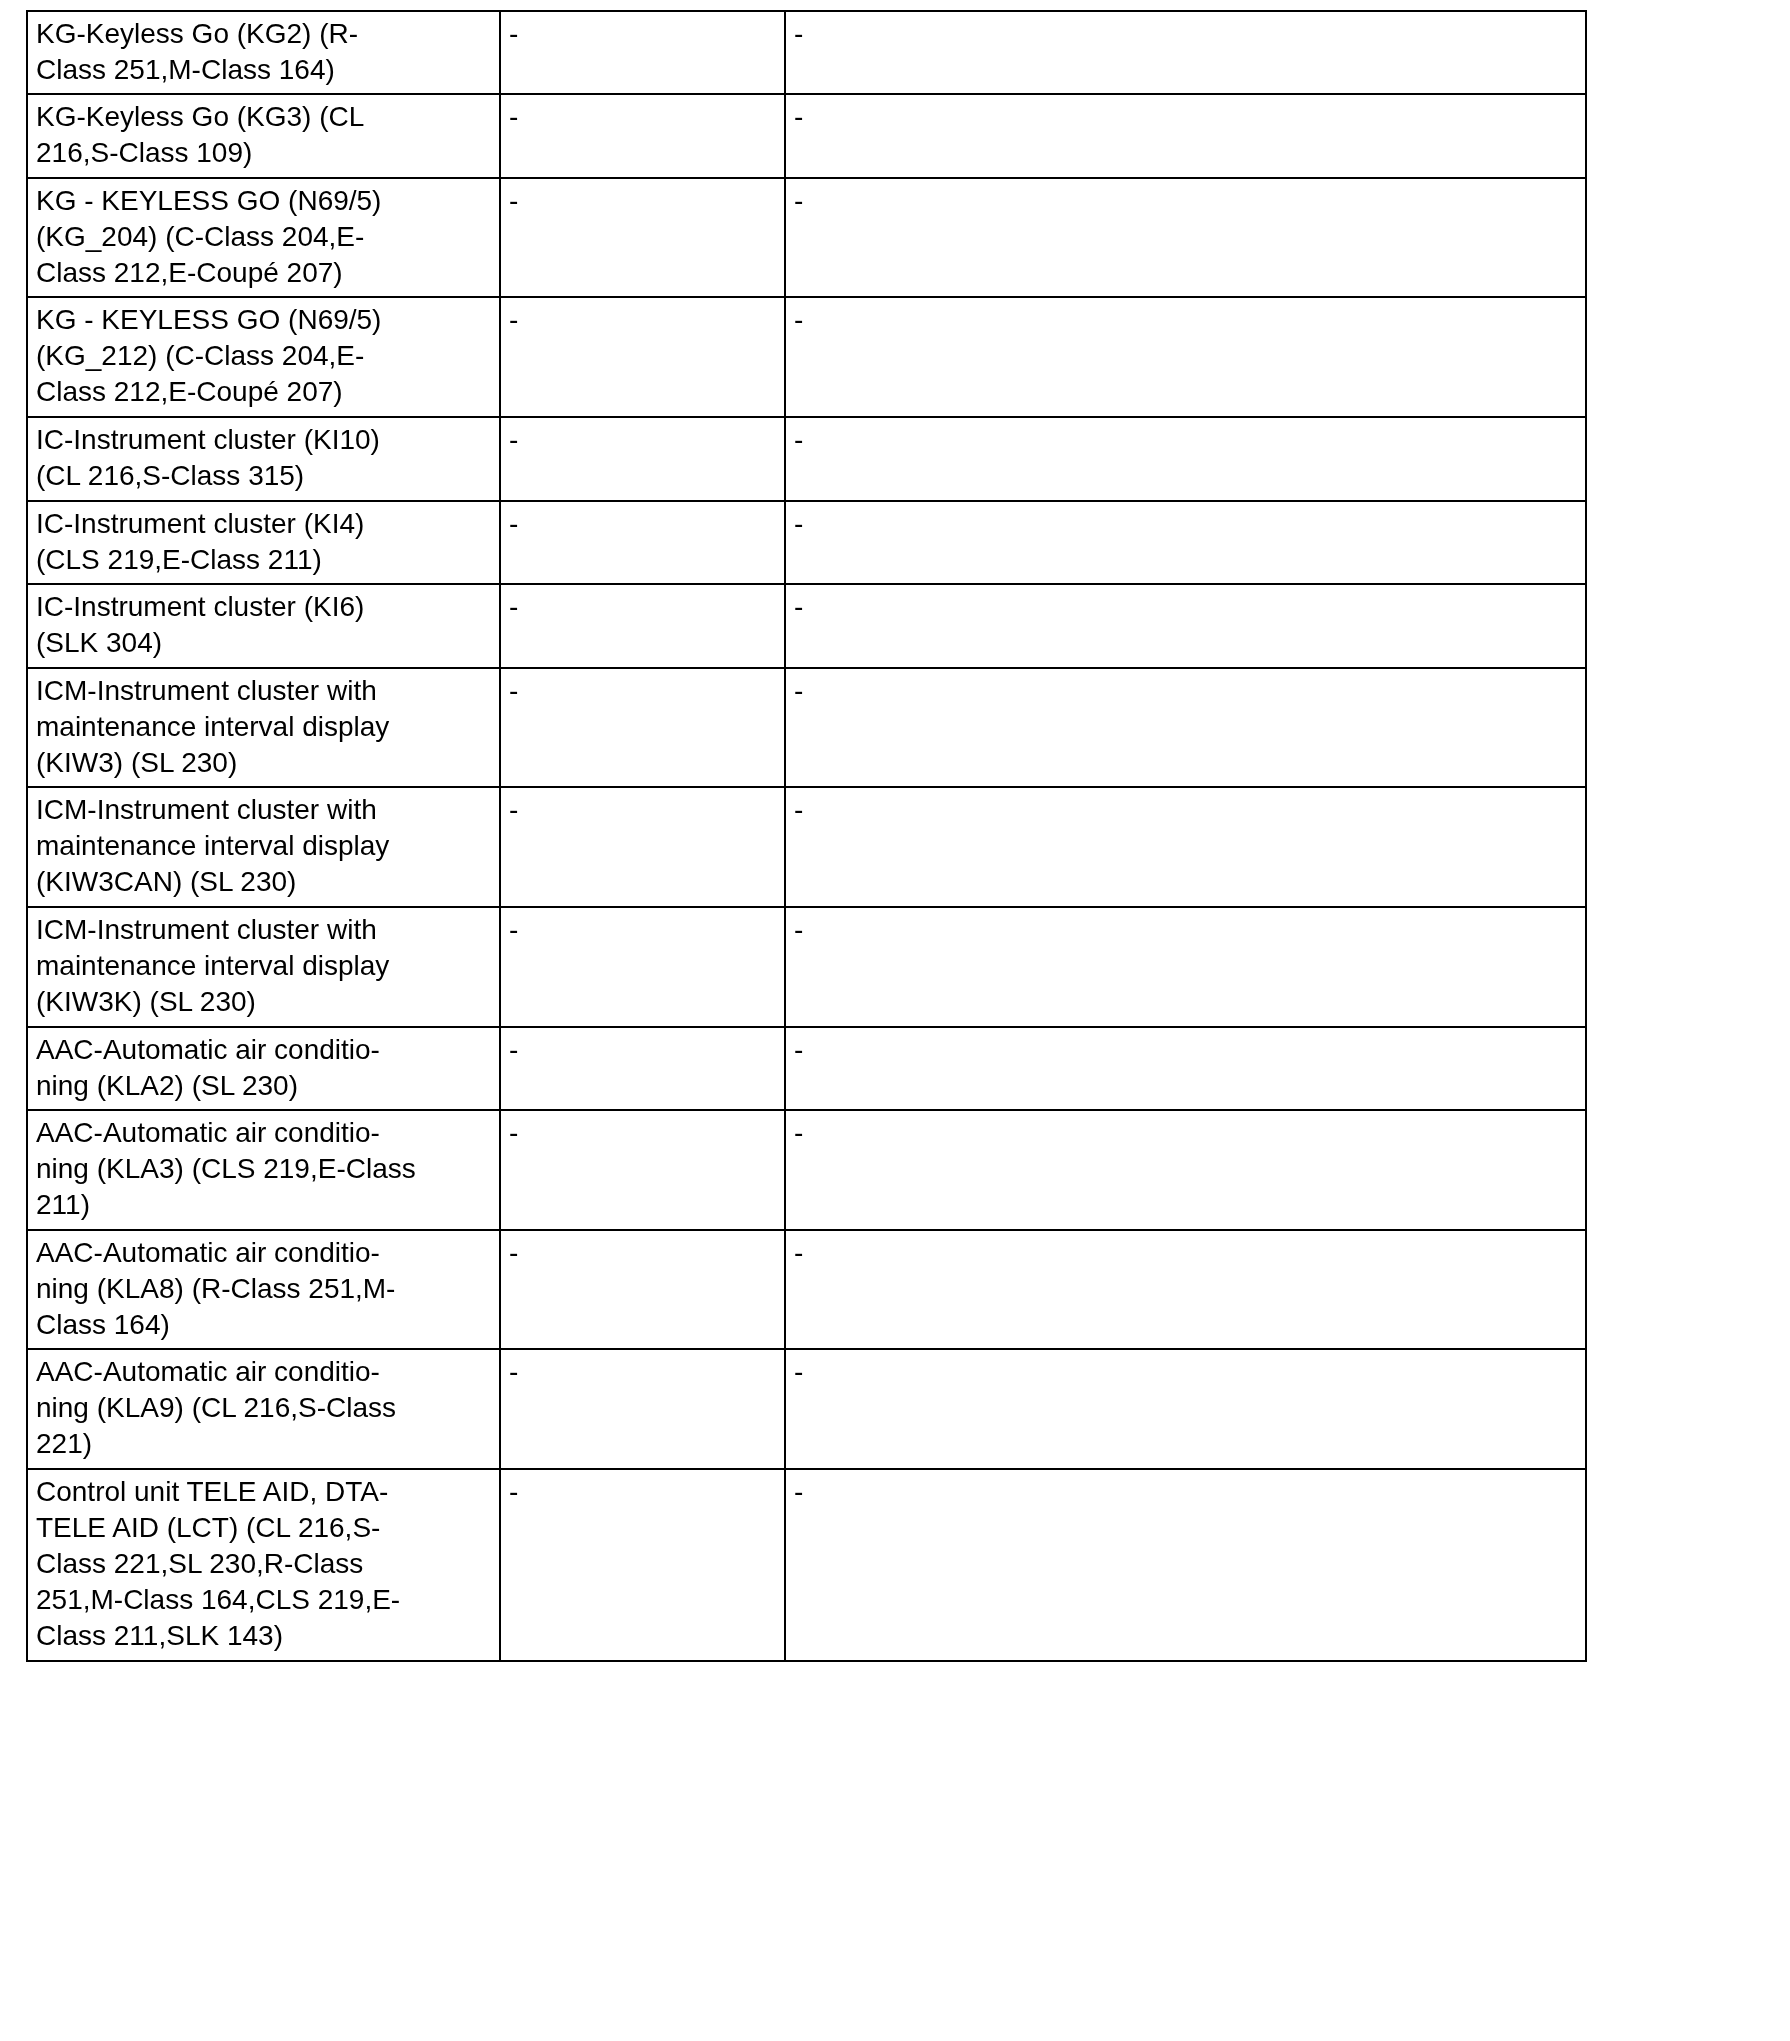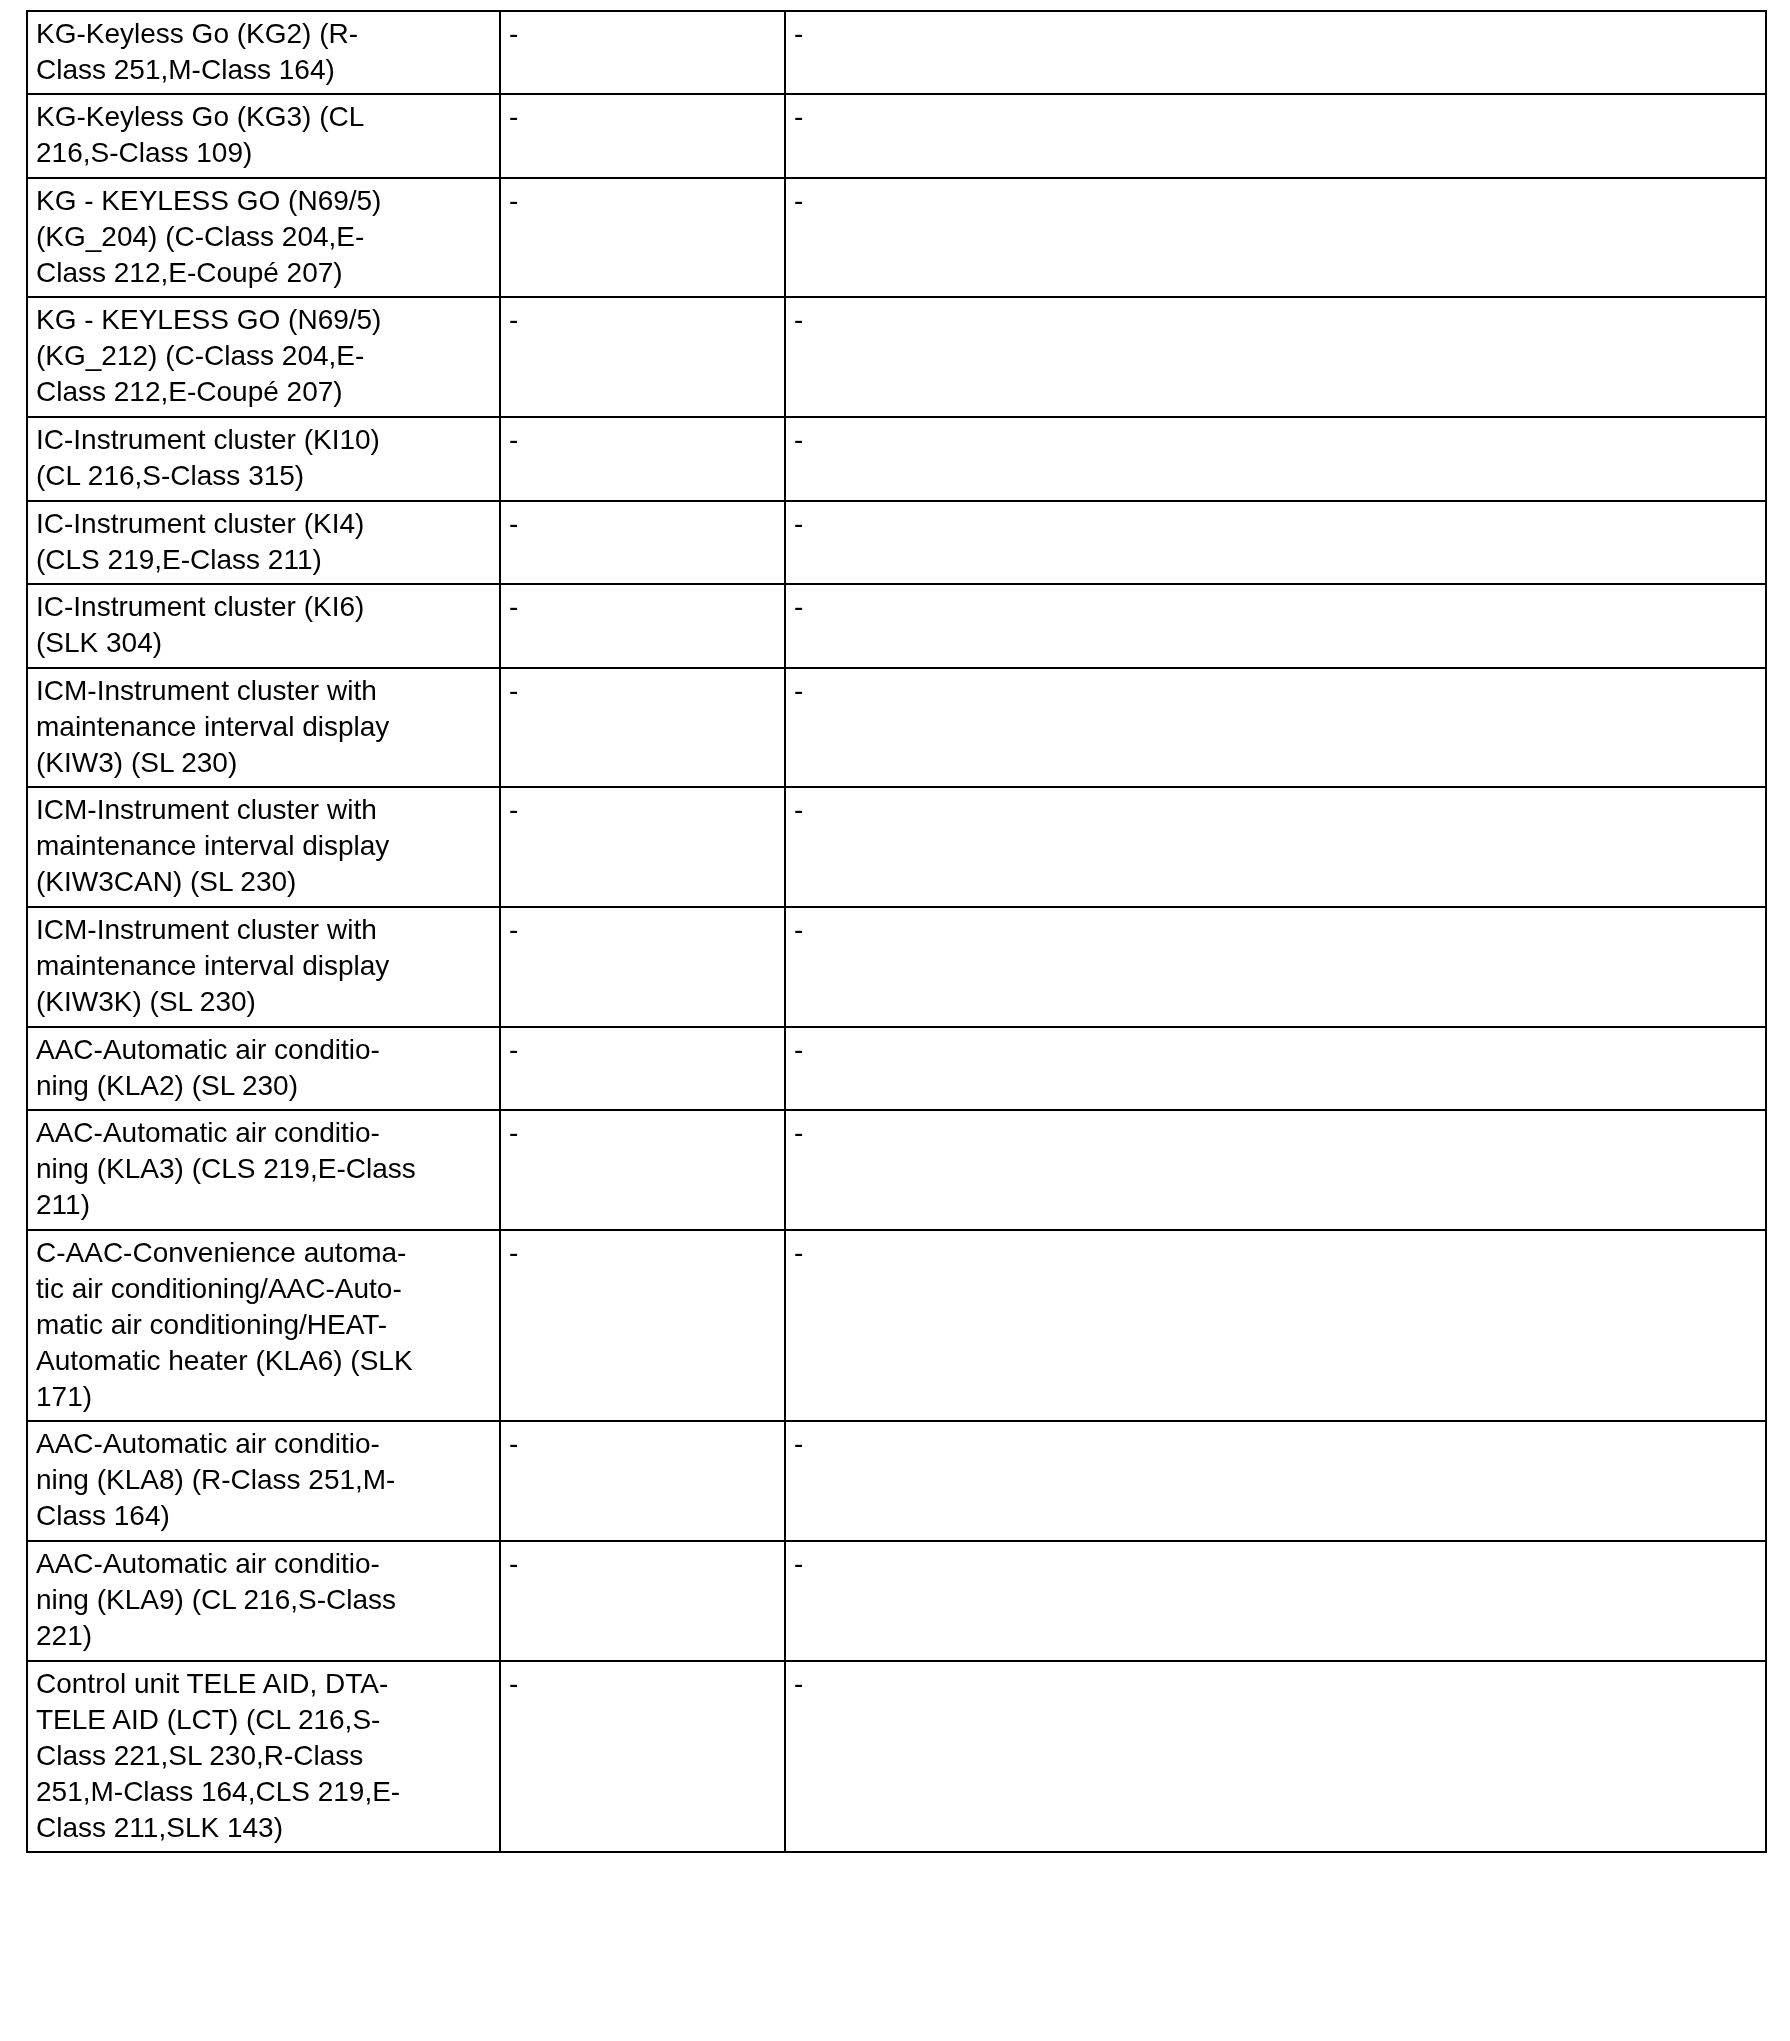--- a/index.html
+++ b/index.html
@@ -11,21 +11,21 @@
     width: 1790px;
     height: 2042px;
     position: relative;
     font-family: "Liberation Sans", "DejaVu Sans", sans-serif;
     color: #000000;
   }
   .table-wrap {
     position: absolute;
     left: 26px;
     top: 9.7px;
-    width: 1741px;
+    width: 1561px;
   }
   table.cu-table {
     border-collapse: collapse;
     width: 100%;
     table-layout: fixed;
   }
   table.cu-table td {
     border: 2.4px solid #000000;
     vertical-align: top;
     padding: 4px 8px 5.6px 8px;
@@ -136,29 +136,20 @@
   </tr>
 
   <tr>
     <td class="label-cell">AAC-Automatic air conditio-
 ning (KLA3) (CLS 219,E-Class
 211)</td>
     <td class="value-cell">-</td>
     <td class="value-cell">-</td>
   </tr>
 
-  <tr>
-    <td class="label-cell">C-AAC-Convenience automa-
-tic air conditioning/AAC-Auto-
-matic air conditioning/HEAT-
-Automatic heater (KLA6) (SLK
-171)</td>
-    <td class="value-cell">-</td>
-    <td class="value-cell">-</td>
-  </tr>
 
   <tr>
     <td class="label-cell">AAC-Automatic air conditio-
 ning (KLA8) (R-Class 251,M-
 Class 164)</td>
     <td class="value-cell">-</td>
     <td class="value-cell">-</td>
   </tr>
 
   <tr>

